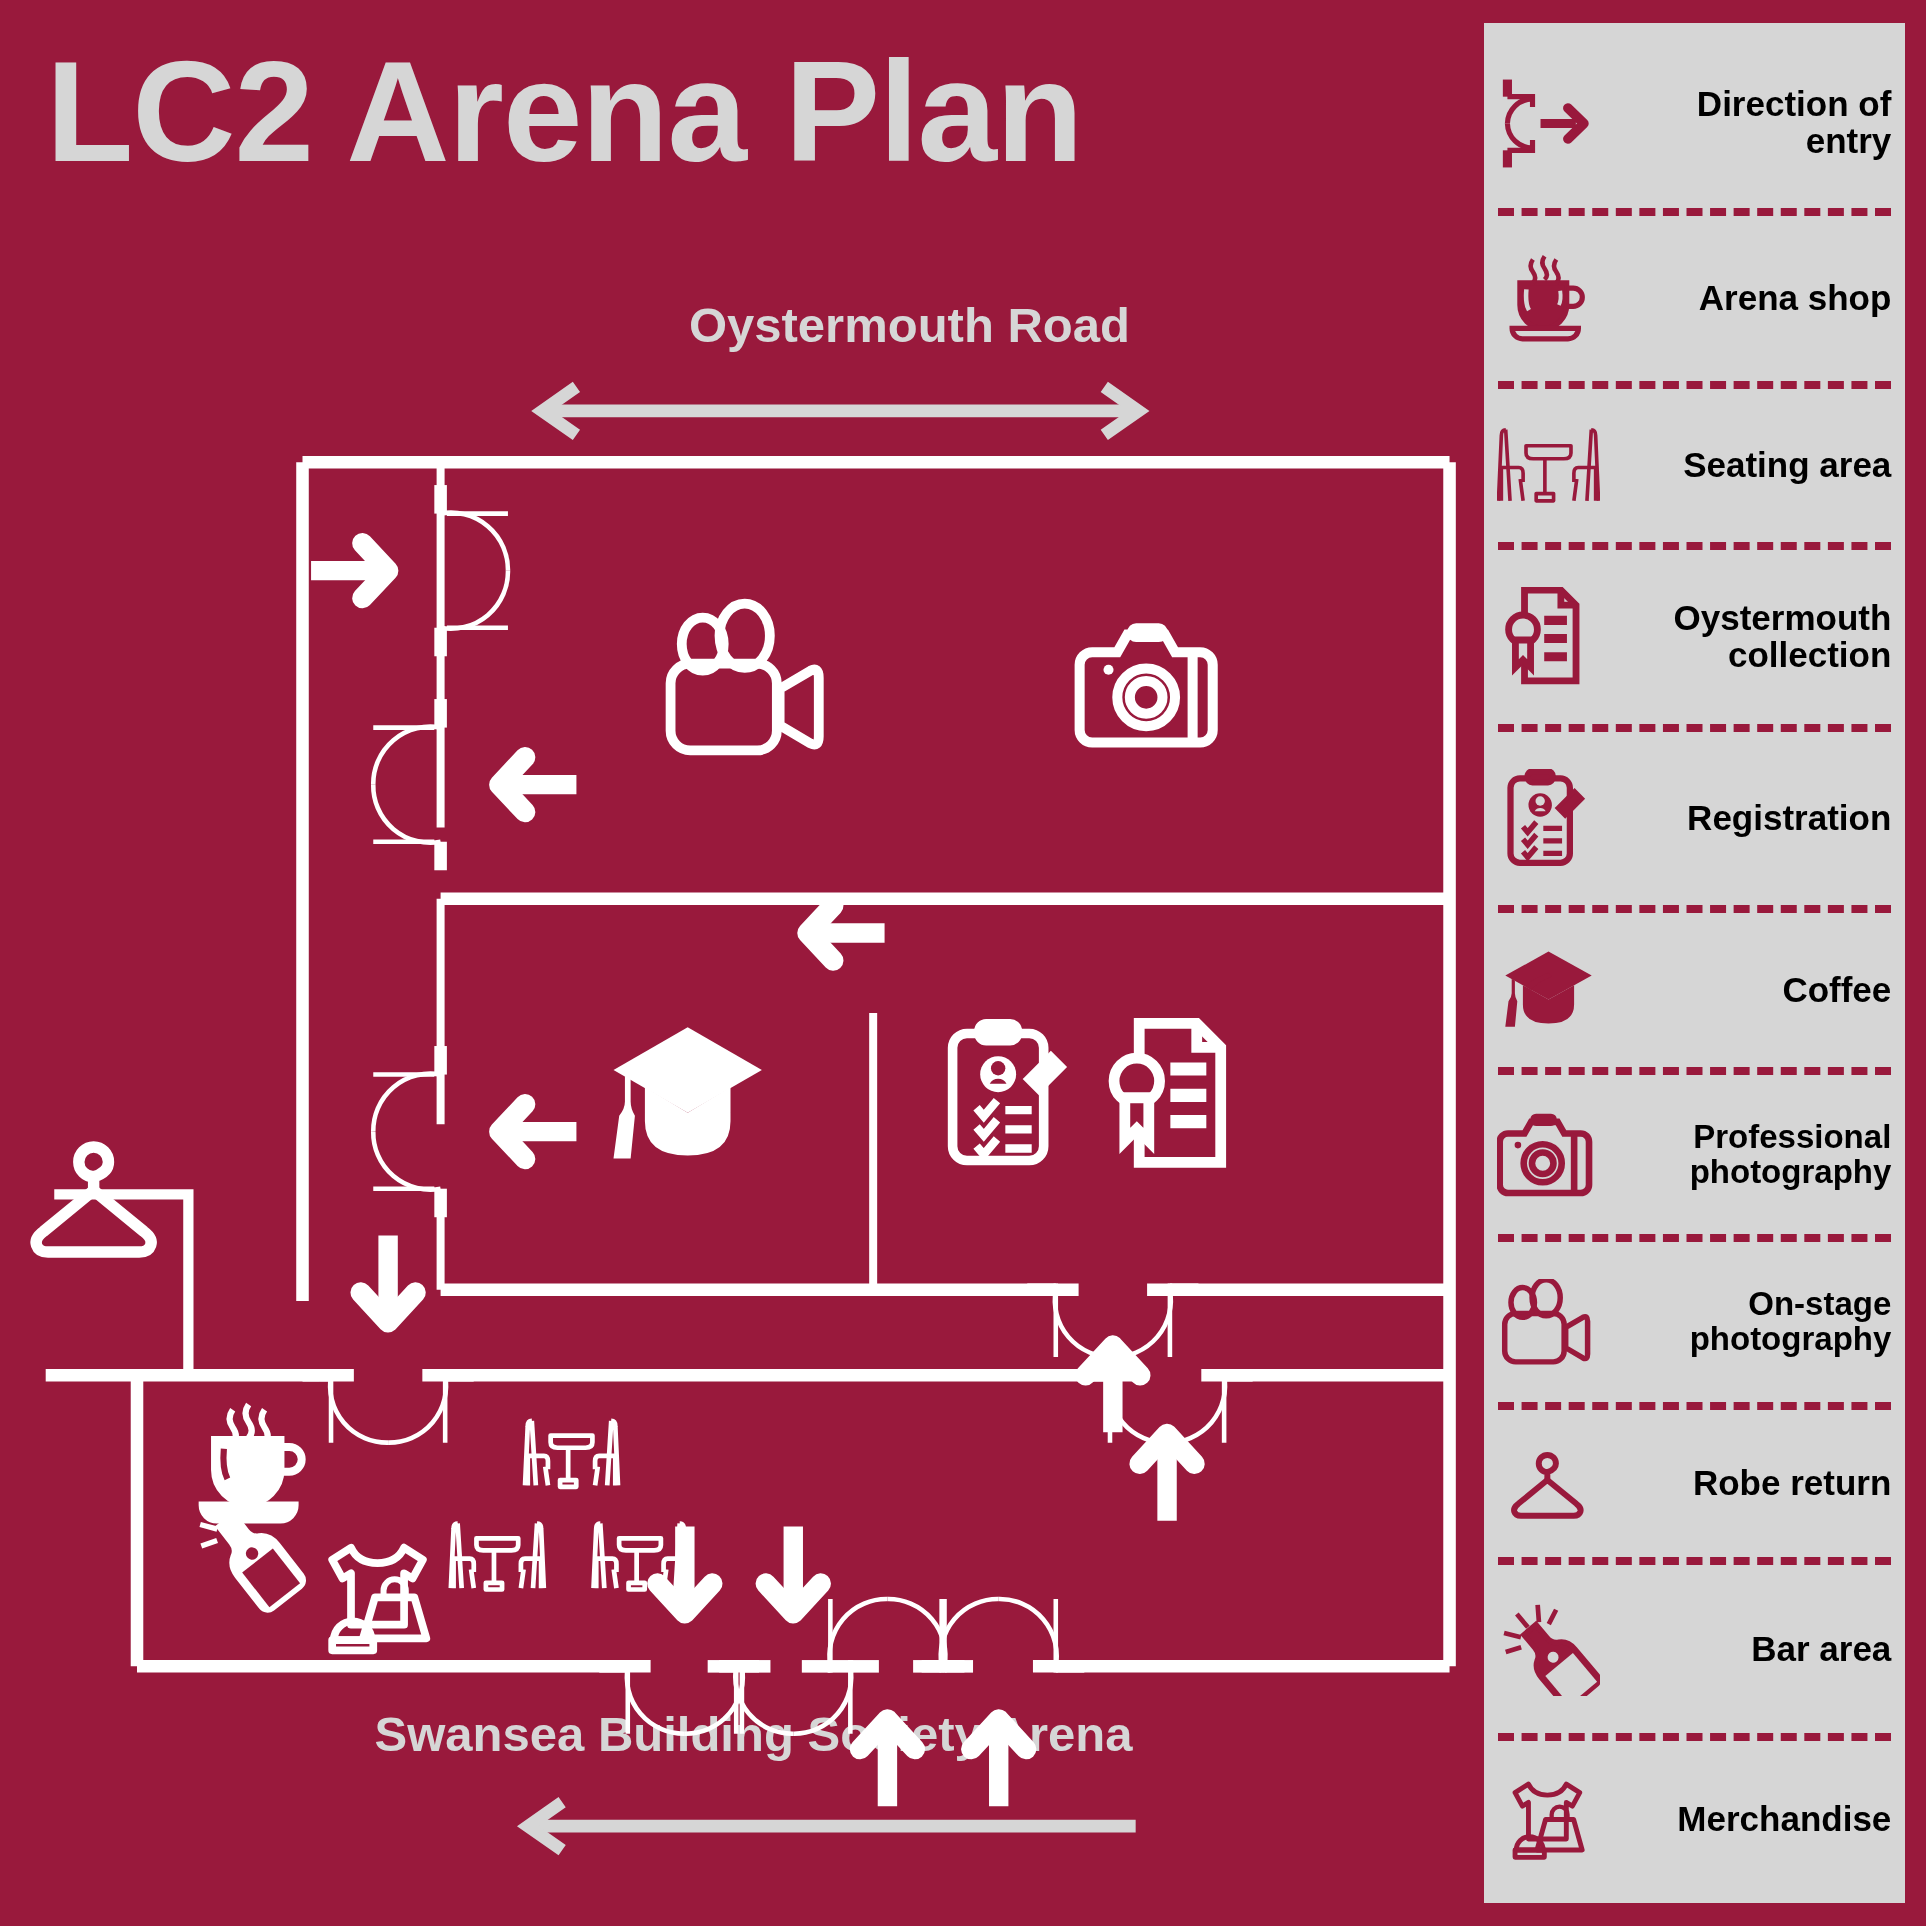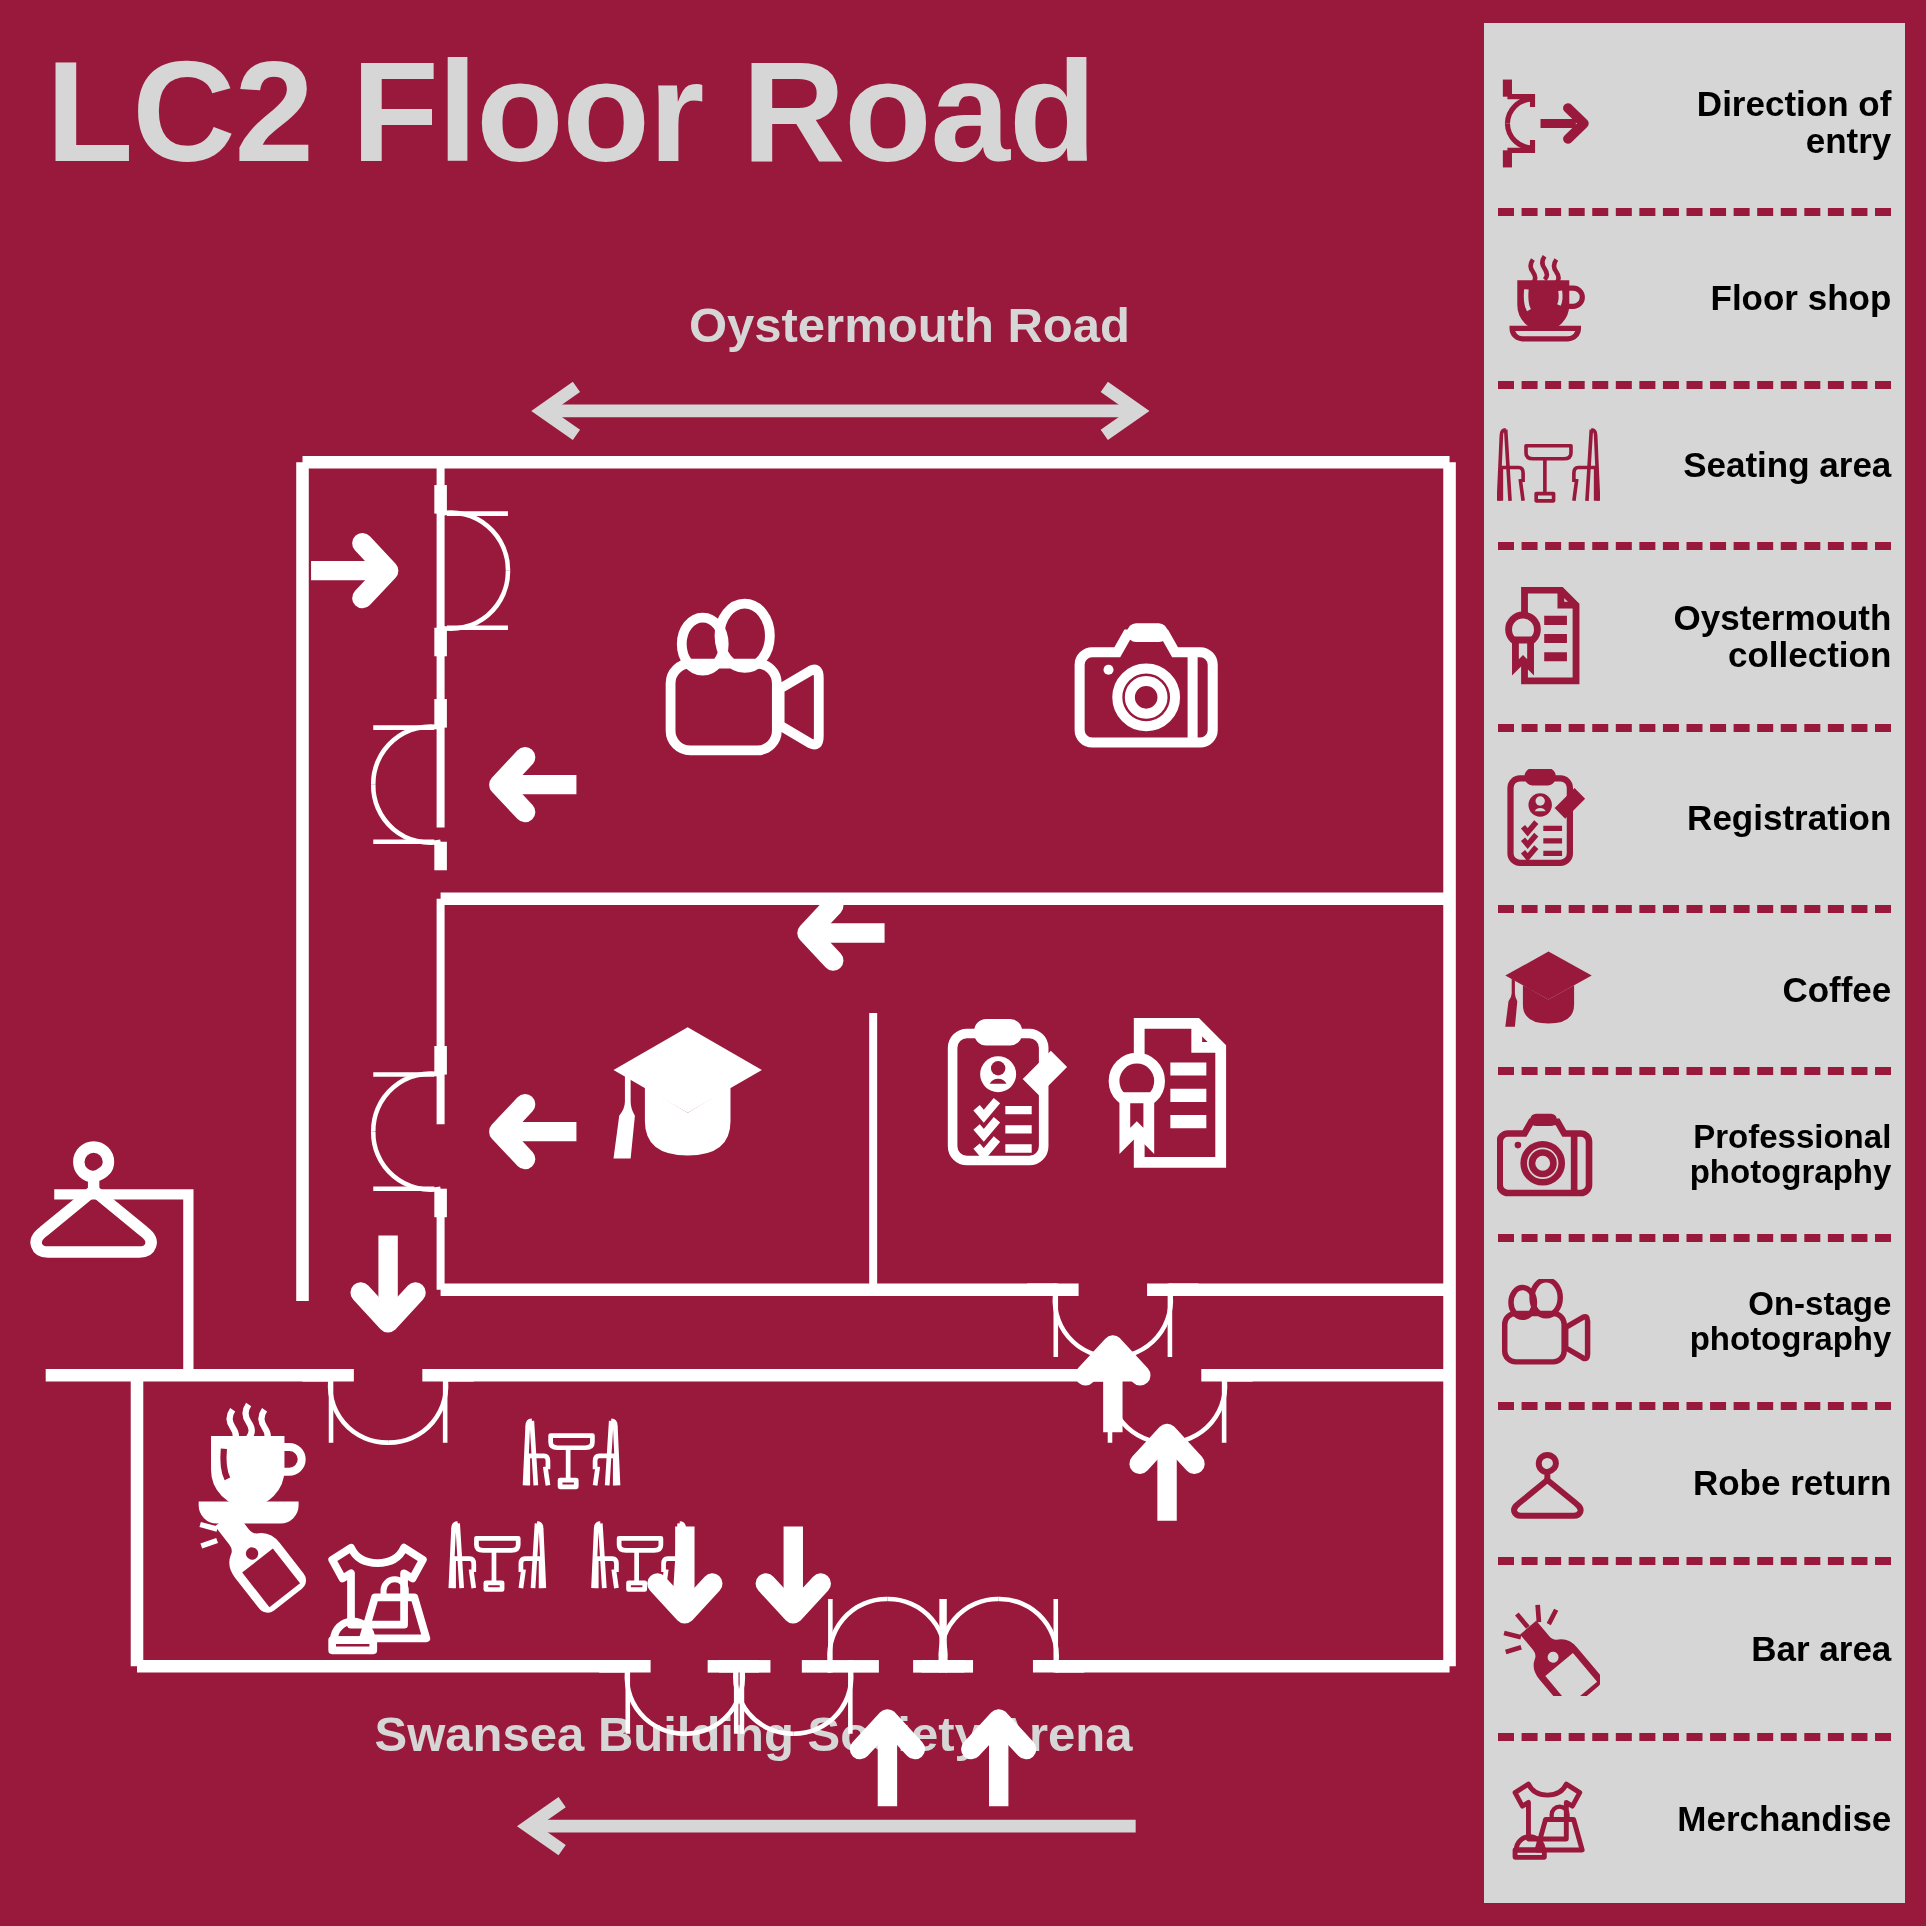--- a/index.html
+++ b/index.html
@@ -59,21 +59,21 @@
   .legend-sep{
     flex:0 0 auto;height:0;border-top:8px dashed #99193c;
     margin:0 3.4px;
   }
 </style>
 </head>
 <body>
 
 <div id="root">
 
-  <div class="page-title">LC2 Floor Road</div>
+  <div class="page-title">LC2 Arena Plan</div>
   <div class="road-label">Oystermouth Road</div>
   <div class="arena-label">Swansea Building Society Arena</div>
 
   <svg class="planlayer" viewBox="0 0 2560 3375">
     <defs>
 
       <g id="door-h">
         <rect x="-150" y="-11" width="50" height="22" fill="#fff"></rect>
         <rect x="100" y="-11" width="50" height="22" fill="#fff"></rect>
         <path d="M-100,-11 L-100,118 M100,-11 L100,118" stroke="#fff" stroke-width="8" fill="none"></path>
@@ -325,21 +325,21 @@
             <path d="M78,58 q2,14 -2,22" stroke="#d6d6d6" stroke-width="6" fill="none"></path>
             <path d="M4,116 h102 a16,16 0 0 1 -16,16 h-70 a16,16 0 0 1 -16,-16 z" fill="none"></path>
           </g>
           <g stroke="#99193c" stroke-width="7" fill="none">
             <path d="M36,10 q-7,10 0,19 q7,10 0,17"></path>
             <path d="M54,5 q-7,10 0,19 q7,10 0,17"></path>
             <path d="M72,10 q-7,10 0,19 q7,10 0,17"></path>
           </g>
         </svg>
       </div>
-      <div class="legend-label">Floor shop</div>
+      <div class="legend-label">Arena shop</div>
     </div>
     <div class="legend-sep"></div>
 
     <div class="legend-row">
       <div class="legend-icon">
         <svg width="103" height="80" viewBox="0 0 142 108">
           <g fill="none" stroke="#99193c" stroke-width="5" stroke-linejoin="round">
             <path d="M40,26 h62 v10 q0,8 -10,8 h-42 q-10,0 -10,-8 z"></path>
             <path d="M66,44 v46 M54,92 h24 v10 h-24 z"></path>
             <path d="M12,4 q-6,0 -6,8 L2,102 M12,4 L18,102 M4,56 h26 q6,0 6,8 v12 M6,58 L6,102 M32,72 L36,102"></path>

